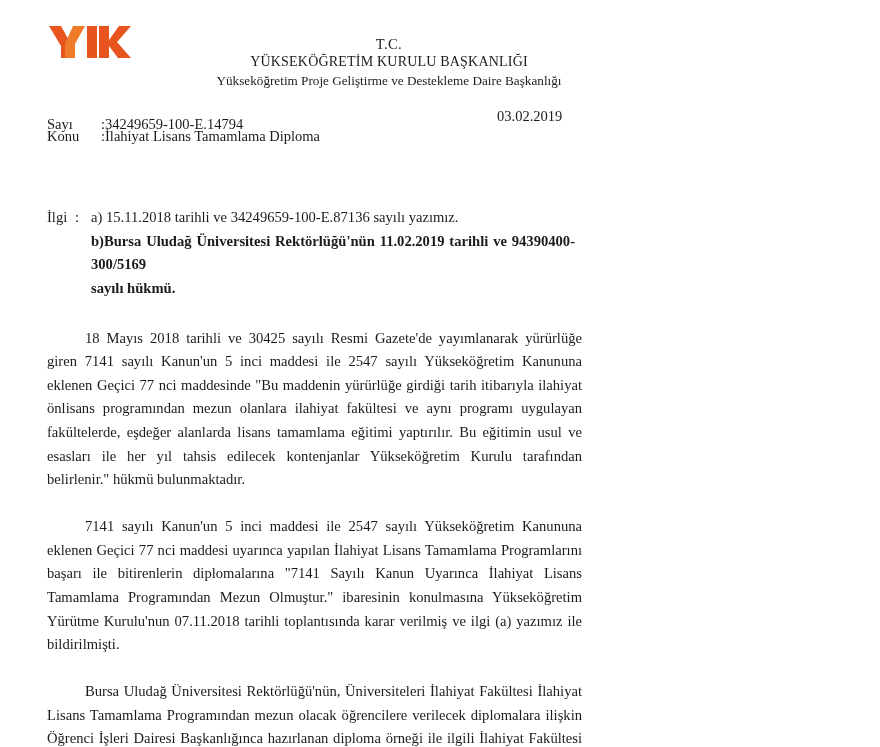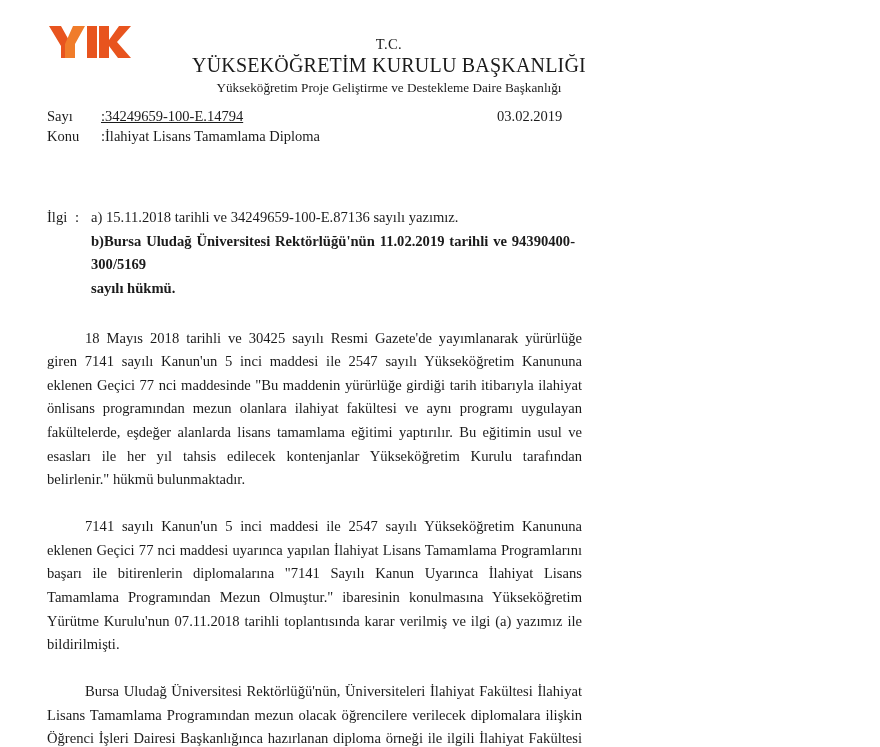--- a/index.html
+++ b/index.html
@@ -39,42 +39,42 @@
     top: 36px;
     width: 778px;
     text-align: center;
     line-height: 1.18;
   }
   .tc-line {
     font-size: 14.5px;
     letter-spacing: 0.4px;
   }
   .org-line {
-    font-size: 20px;
+    font-size: 14px;
     letter-spacing: 0.2px;
     margin-top: 1px;
   }
   .dept-line {
     font-size: 13.2px;
     margin-top: 2px;
   }
 
   
   .meta {
     position: relative;
     margin-top: 12px;
     height: 46px;
   }
   .meta-row {
     position: absolute;
     left: 47px;
     font-size: 14.5px;
     white-space: nowrap;
   }
-  .meta-row.r1 { top: 0px; text-decoration: underline; }
+  .meta-row.r1 { top: 8px; }
   .meta-row.r2 { top: 20px; }
   .meta-label {
     display: inline-block;
     width: 54px;
   }
   .meta-value { }
   .meta-date {
     position: absolute;
     left: 497px;
     top: 0px;

